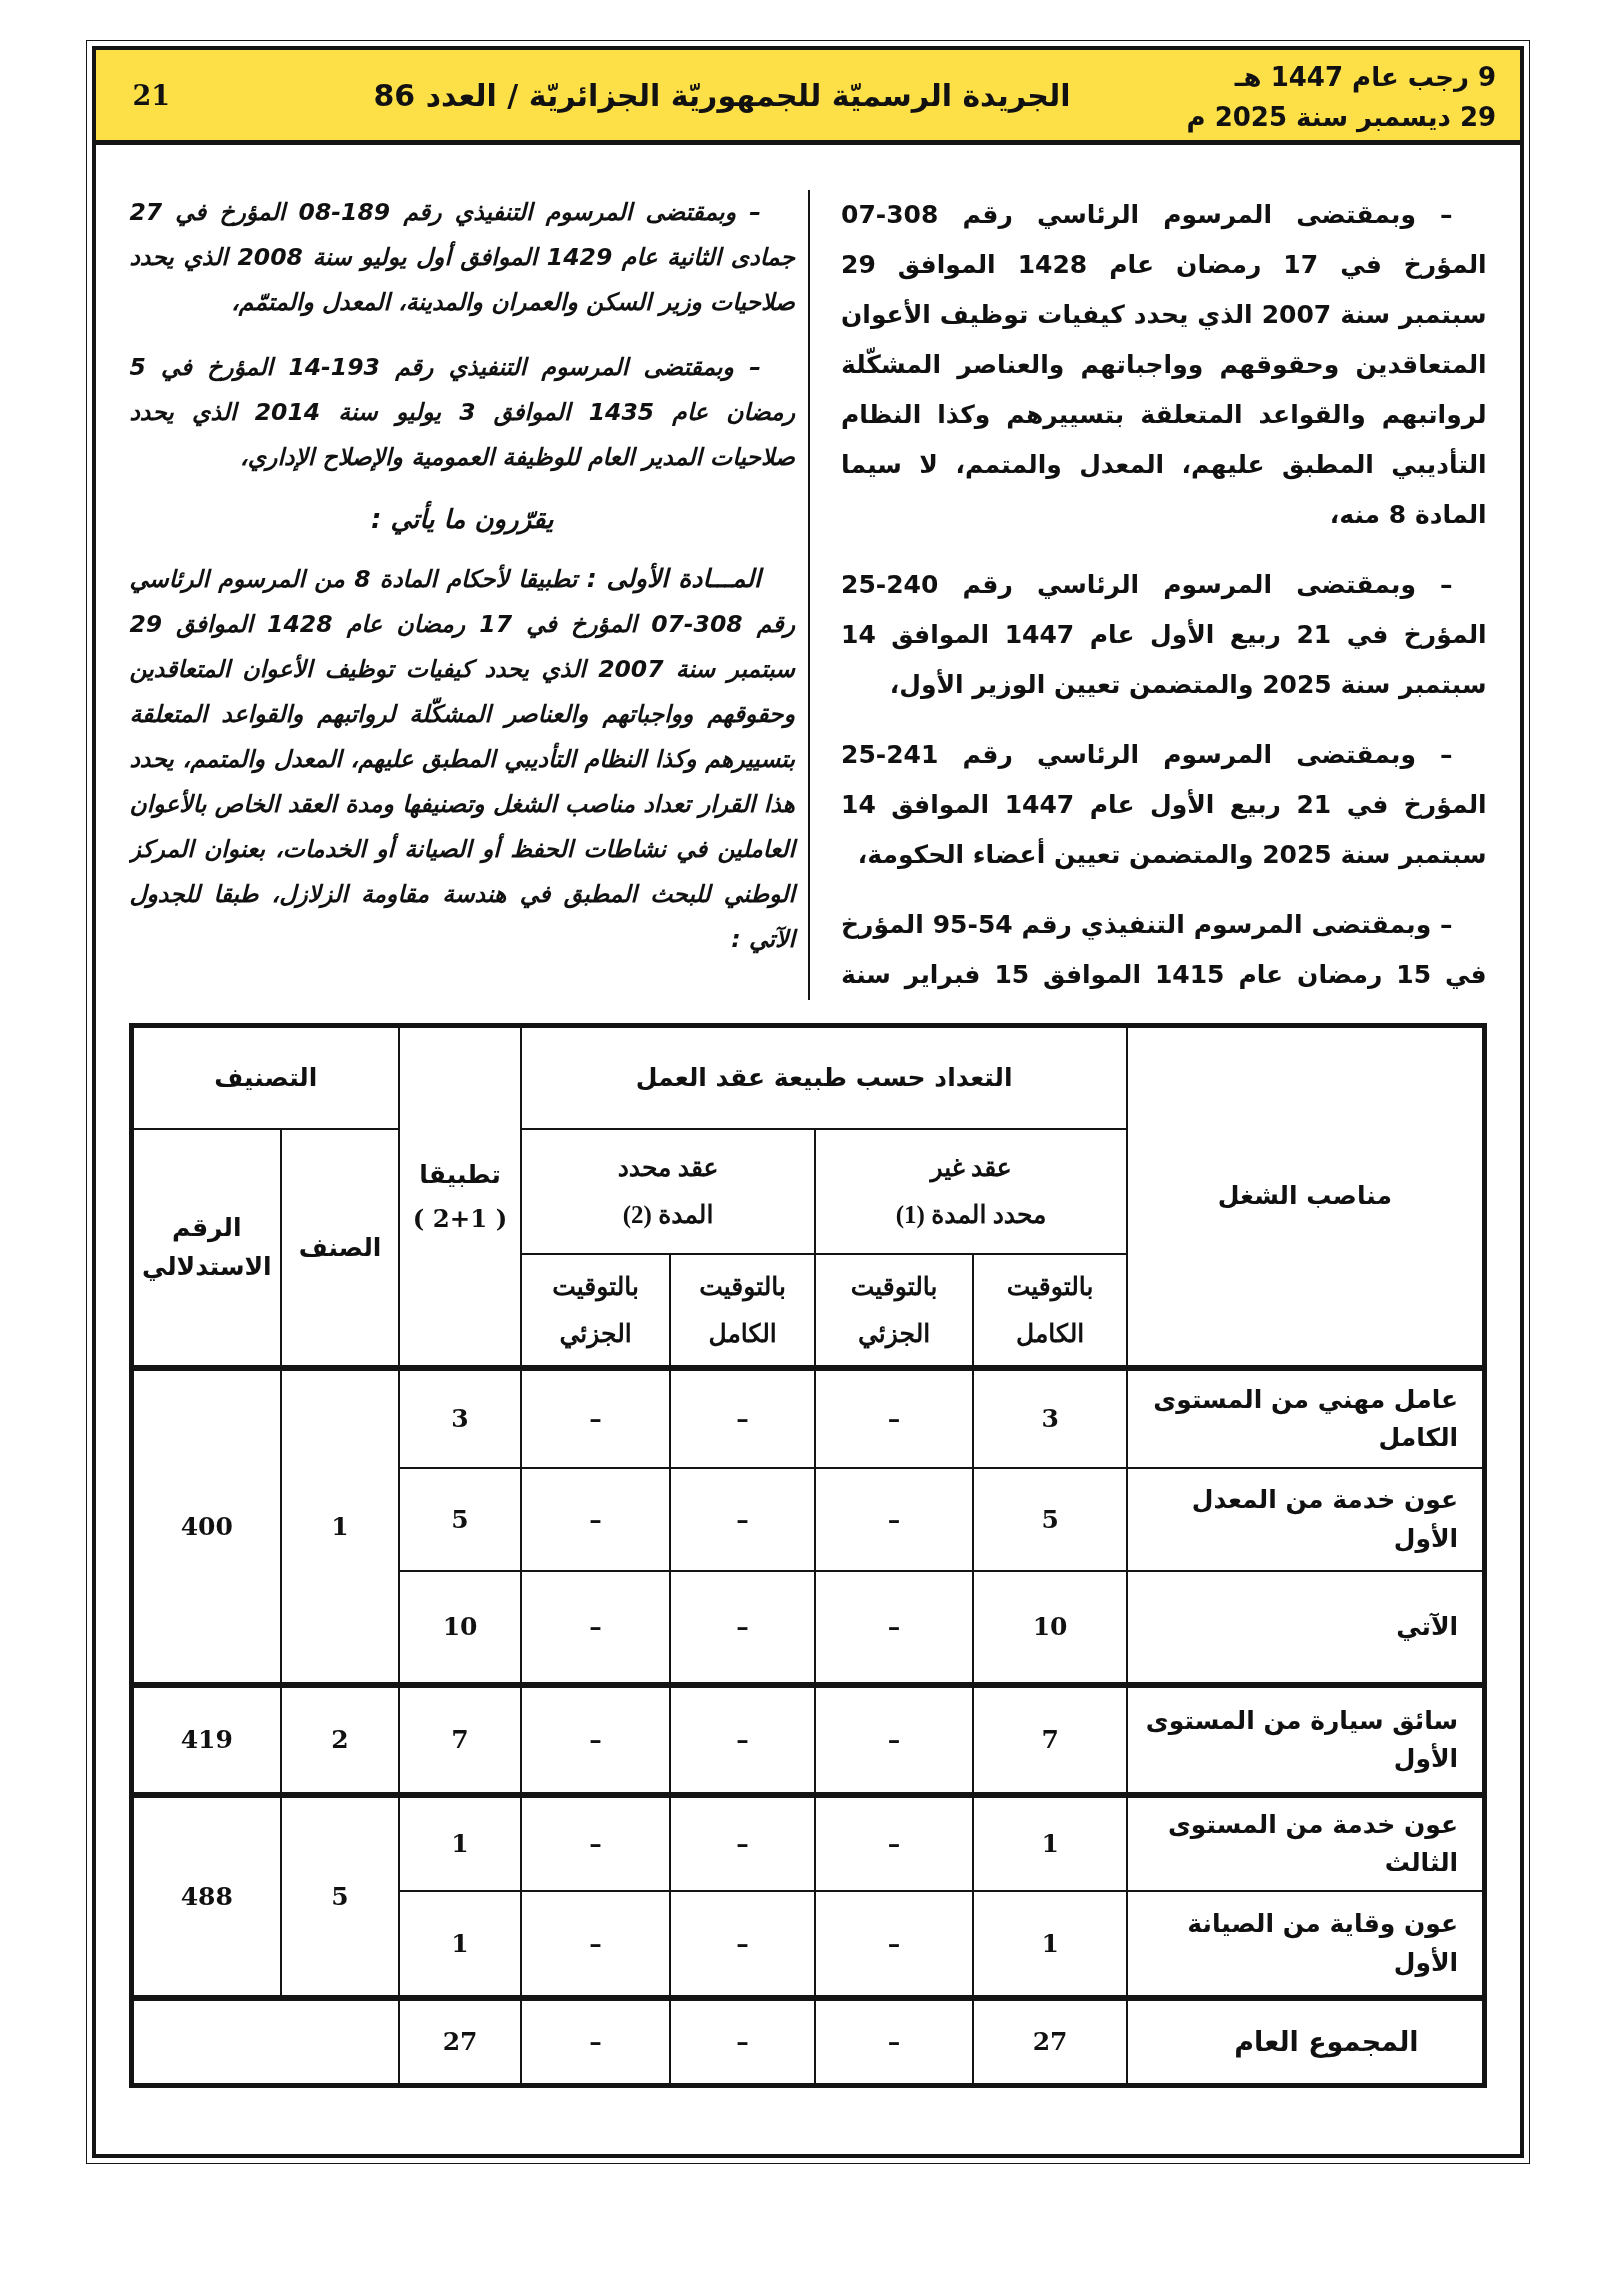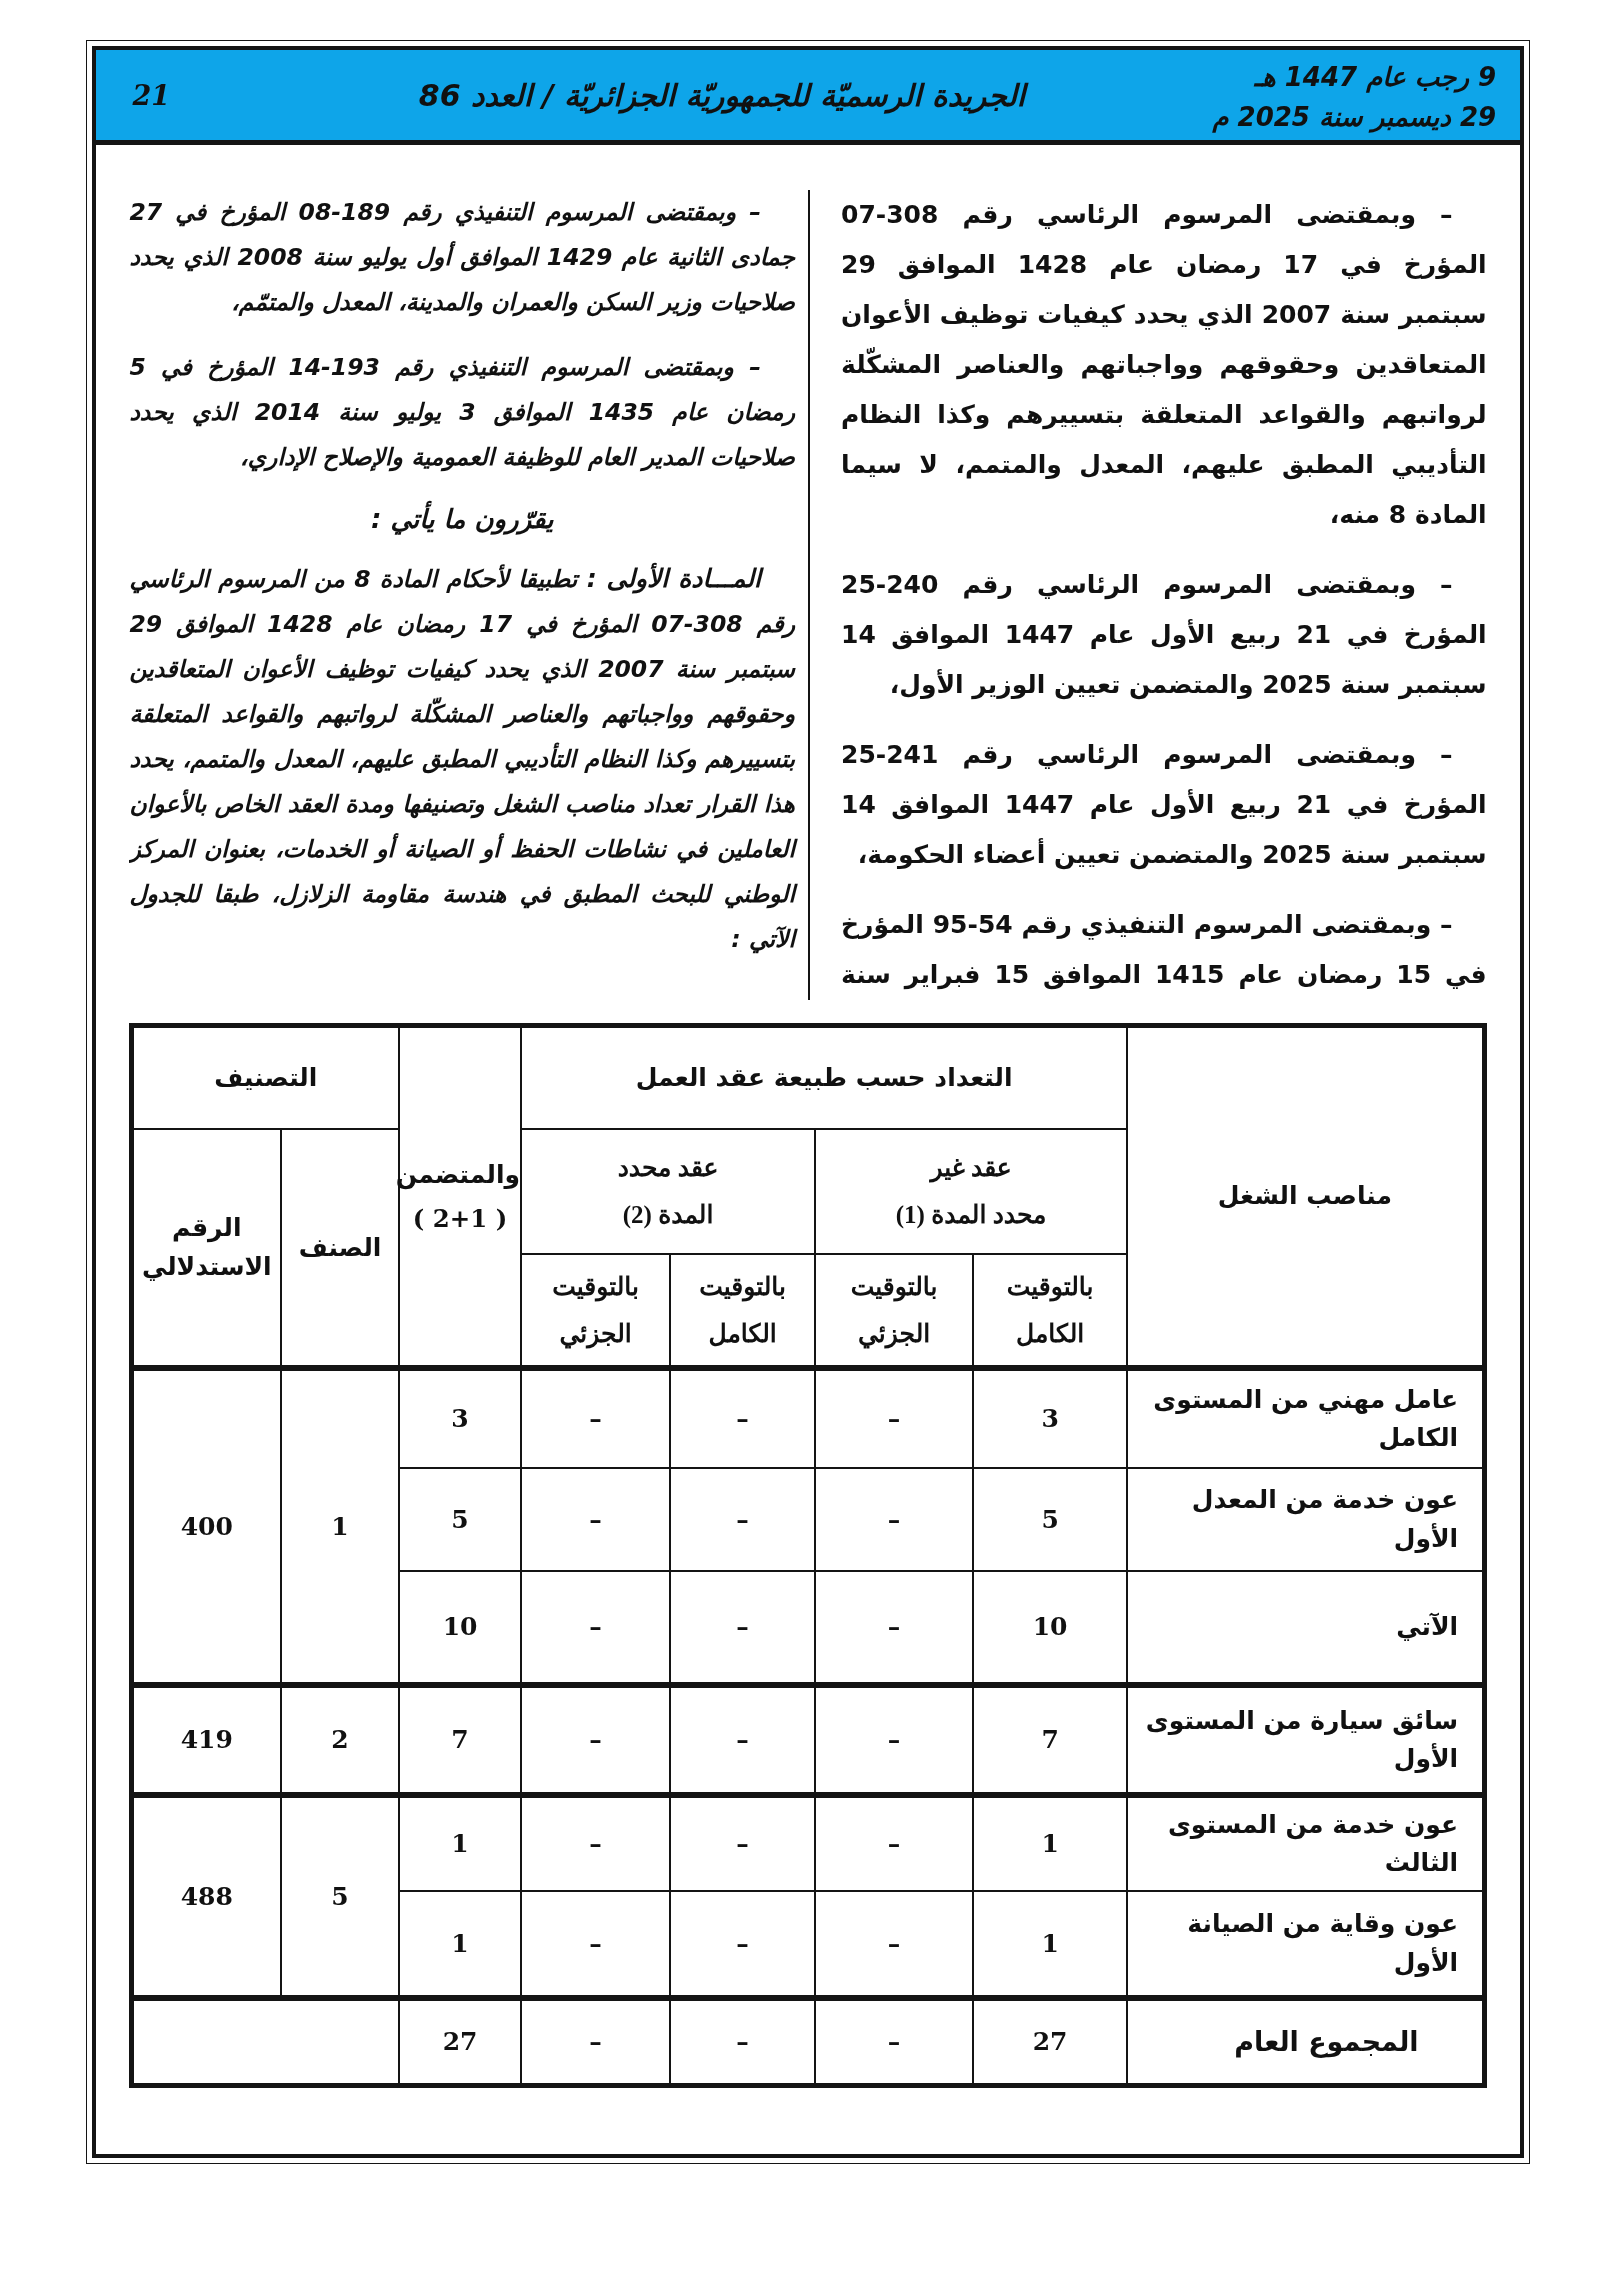--- a/index.html
+++ b/index.html
@@ -9,23 +9,22 @@
   }
   .frame{
     position:absolute;left:86px;top:40px;width:1444px;height:2124px;
     border:1.8px solid #141414;box-sizing:border-box;
   }
   .frame-in{
     position:absolute;inset:5.4px;border:4.5px solid #141414;box-sizing:border-box;
     overflow:hidden;
   }
   .band{
-    position:relative;height:90px;background:#0ea5e9;
+    position:relative;height:90px;background:#fde047;
     border-bottom:5.4px solid #141414;
-    font-style:italic;
   }
   .band-pageno{
     position:absolute;left:36px;top:0;bottom:0;display:flex;align-items:center;
     font-family:"DejaVu Serif",serif;font-weight:bold;font-size:27px;
   }
   .band-title{
     position:absolute;left:0;right:172px;top:0;bottom:0;
     display:flex;align-items:center;justify-content:center;
     font-weight:bold;font-size:30px;letter-spacing:0;
   }
@@ -111,21 +110,21 @@
           <col style="width:149px">
           <col style="width:122px">
         <col style="width:118px">
           <col style="width:150px">
       </colgroup>
       <tbody>
           <tr class="hA">
         <th rowspan="3" class="hdr-bottom">مناصب الشغل</th>
         <th colspan="4">التعداد حسب طبيعة عقد العمل</th>
         <th rowspan="3" class="hdr-bottom two-line">
-          <span>والمتضمن</span>
+          <span>تطبيقا</span>
           <span class="formula" dir="ltr">( 2+1 )</span>
         </th>
         <th colspan="2">التصنيف</th>
       </tr>
       <tr class="hB">
         <th colspan="2" class="two-line hdr-gap">
           <span>عقد غير</span>
           <span>محدد المدة (1)</span>
         </th>
         <th colspan="2" class="two-line hdr-gap">

